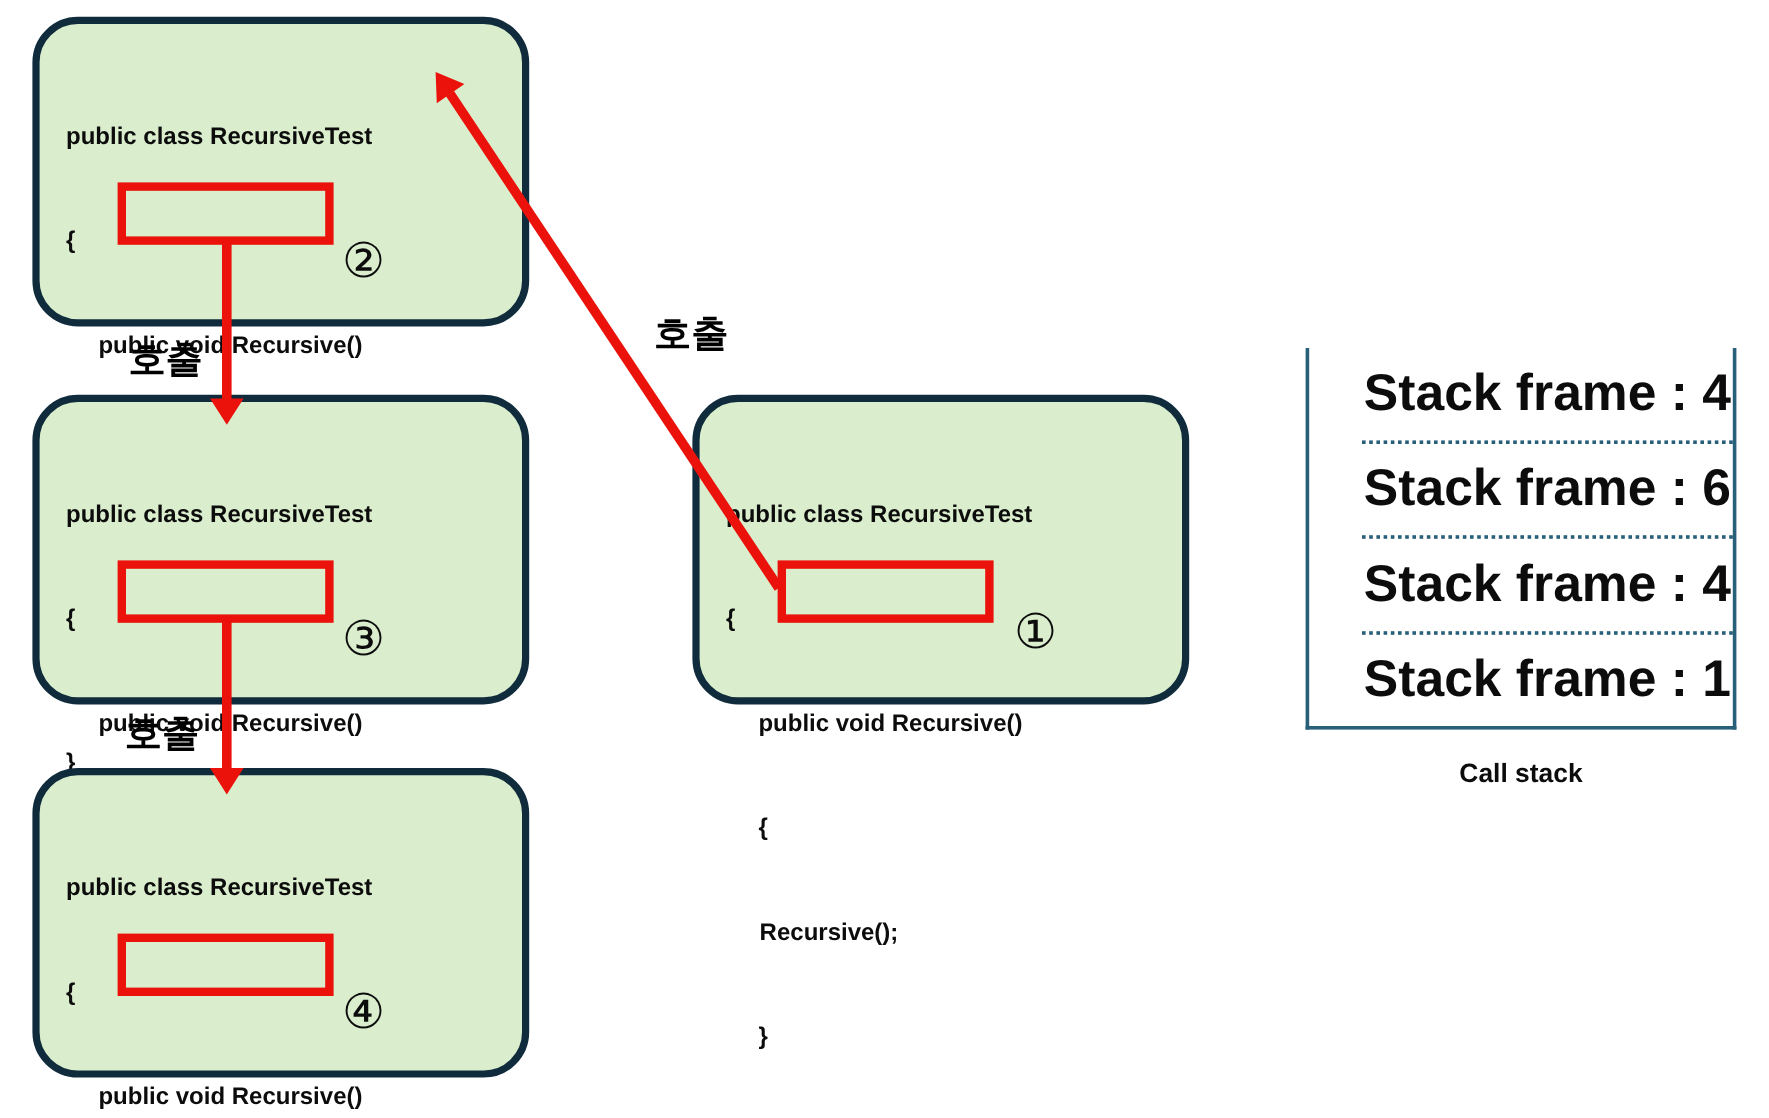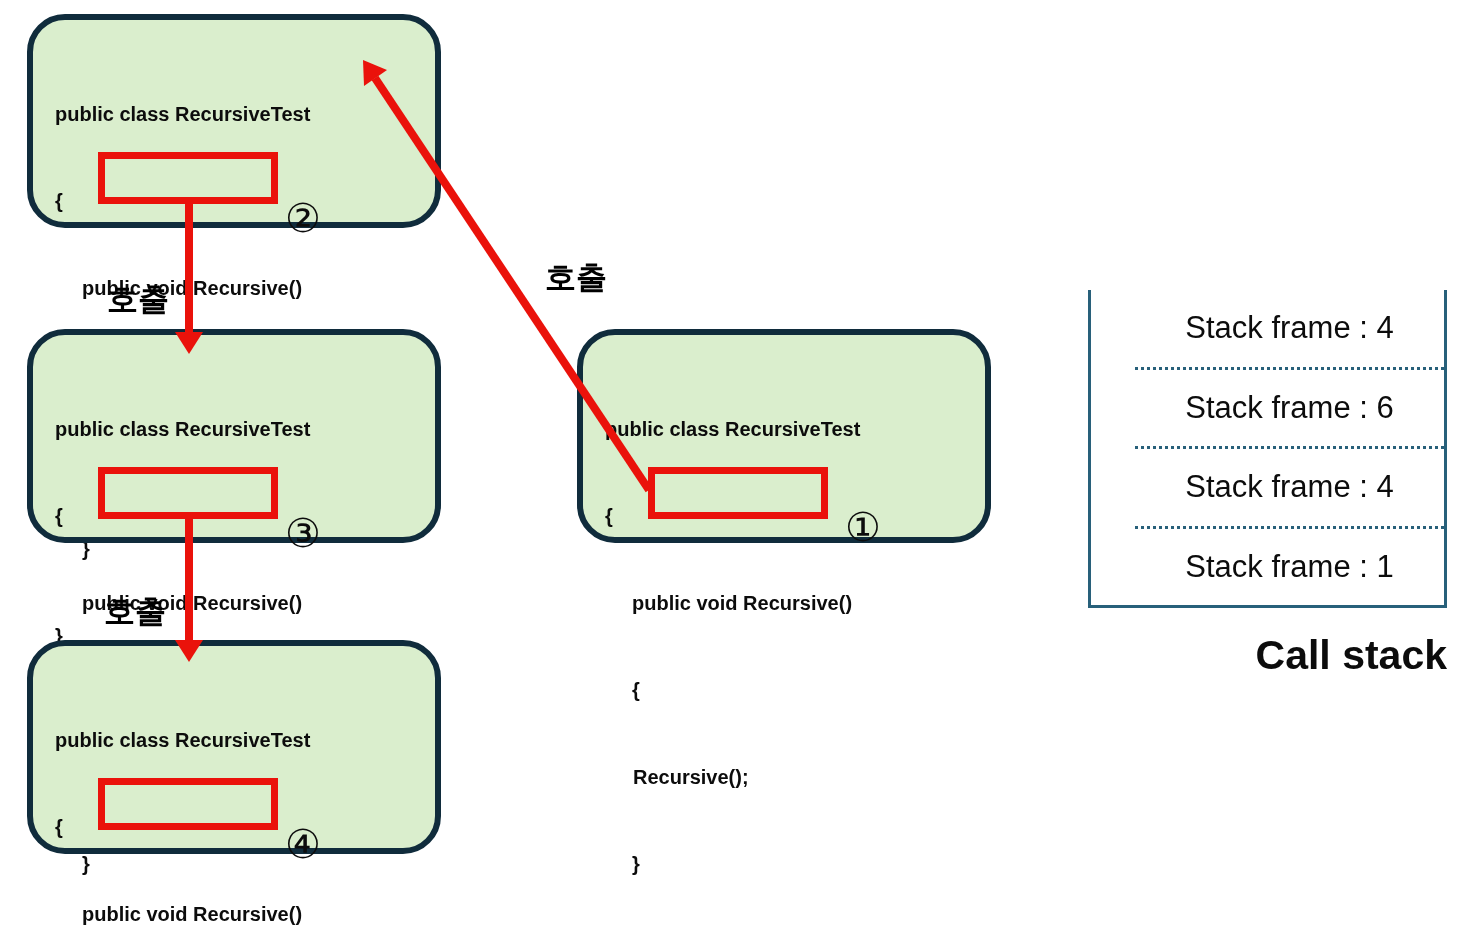--- a/index.html
+++ b/index.html
@@ -15,21 +15,21 @@
     width: 1474px;
     height: 932px;
     background: #ffffff;
     overflow: hidden;
   }
 
   
   .code-box {
     position: absolute;
     width: 414px;
-    height: 214px;
+    height: 258px;
     background: #daeecd;
     border: 6px solid #102c3c;
     border-radius: 38px;
   }
   .box-step2 { left: 27px;  top: 14px;  }
   .box-step3 { left: 27px;  top: 329px; }
   .box-step4 { left: 27px;  top: 640px; }
   .box-step1 { left: 577px; top: 329px; }
 
   .code {
@@ -100,35 +100,35 @@
     border-right: 3px solid #28607a;
     border-bottom: 3px solid #28607a;
     display: flex;
     flex-direction: column;
   }
   .stack-row {
     flex: 1 1 0;
     display: flex;
     align-items: center;
     justify-content: center;
-    font-size: 31px;
-    font-weight: 400;
+    font-size: 43px;
+    font-weight: 700;
     color: #0c0c0c;
     margin-left: 44px;
   }
   .stack-row:not(:last-child) {
     border-bottom: 3px dotted #28607a;
   }
   .stack-caption {
     position: absolute;
     left: 1088px;
     top: 632px;
     width: 359px;
-    text-align: right;
-    font-size: 41px;
+    text-align: center;
+    font-size: 22px;
     font-weight: 600;
     color: #0c0c0c;
   }
 </style>
 </head>
 <body>
 
 <div class="canvas">
 
   <div class="code-box box-step2">

